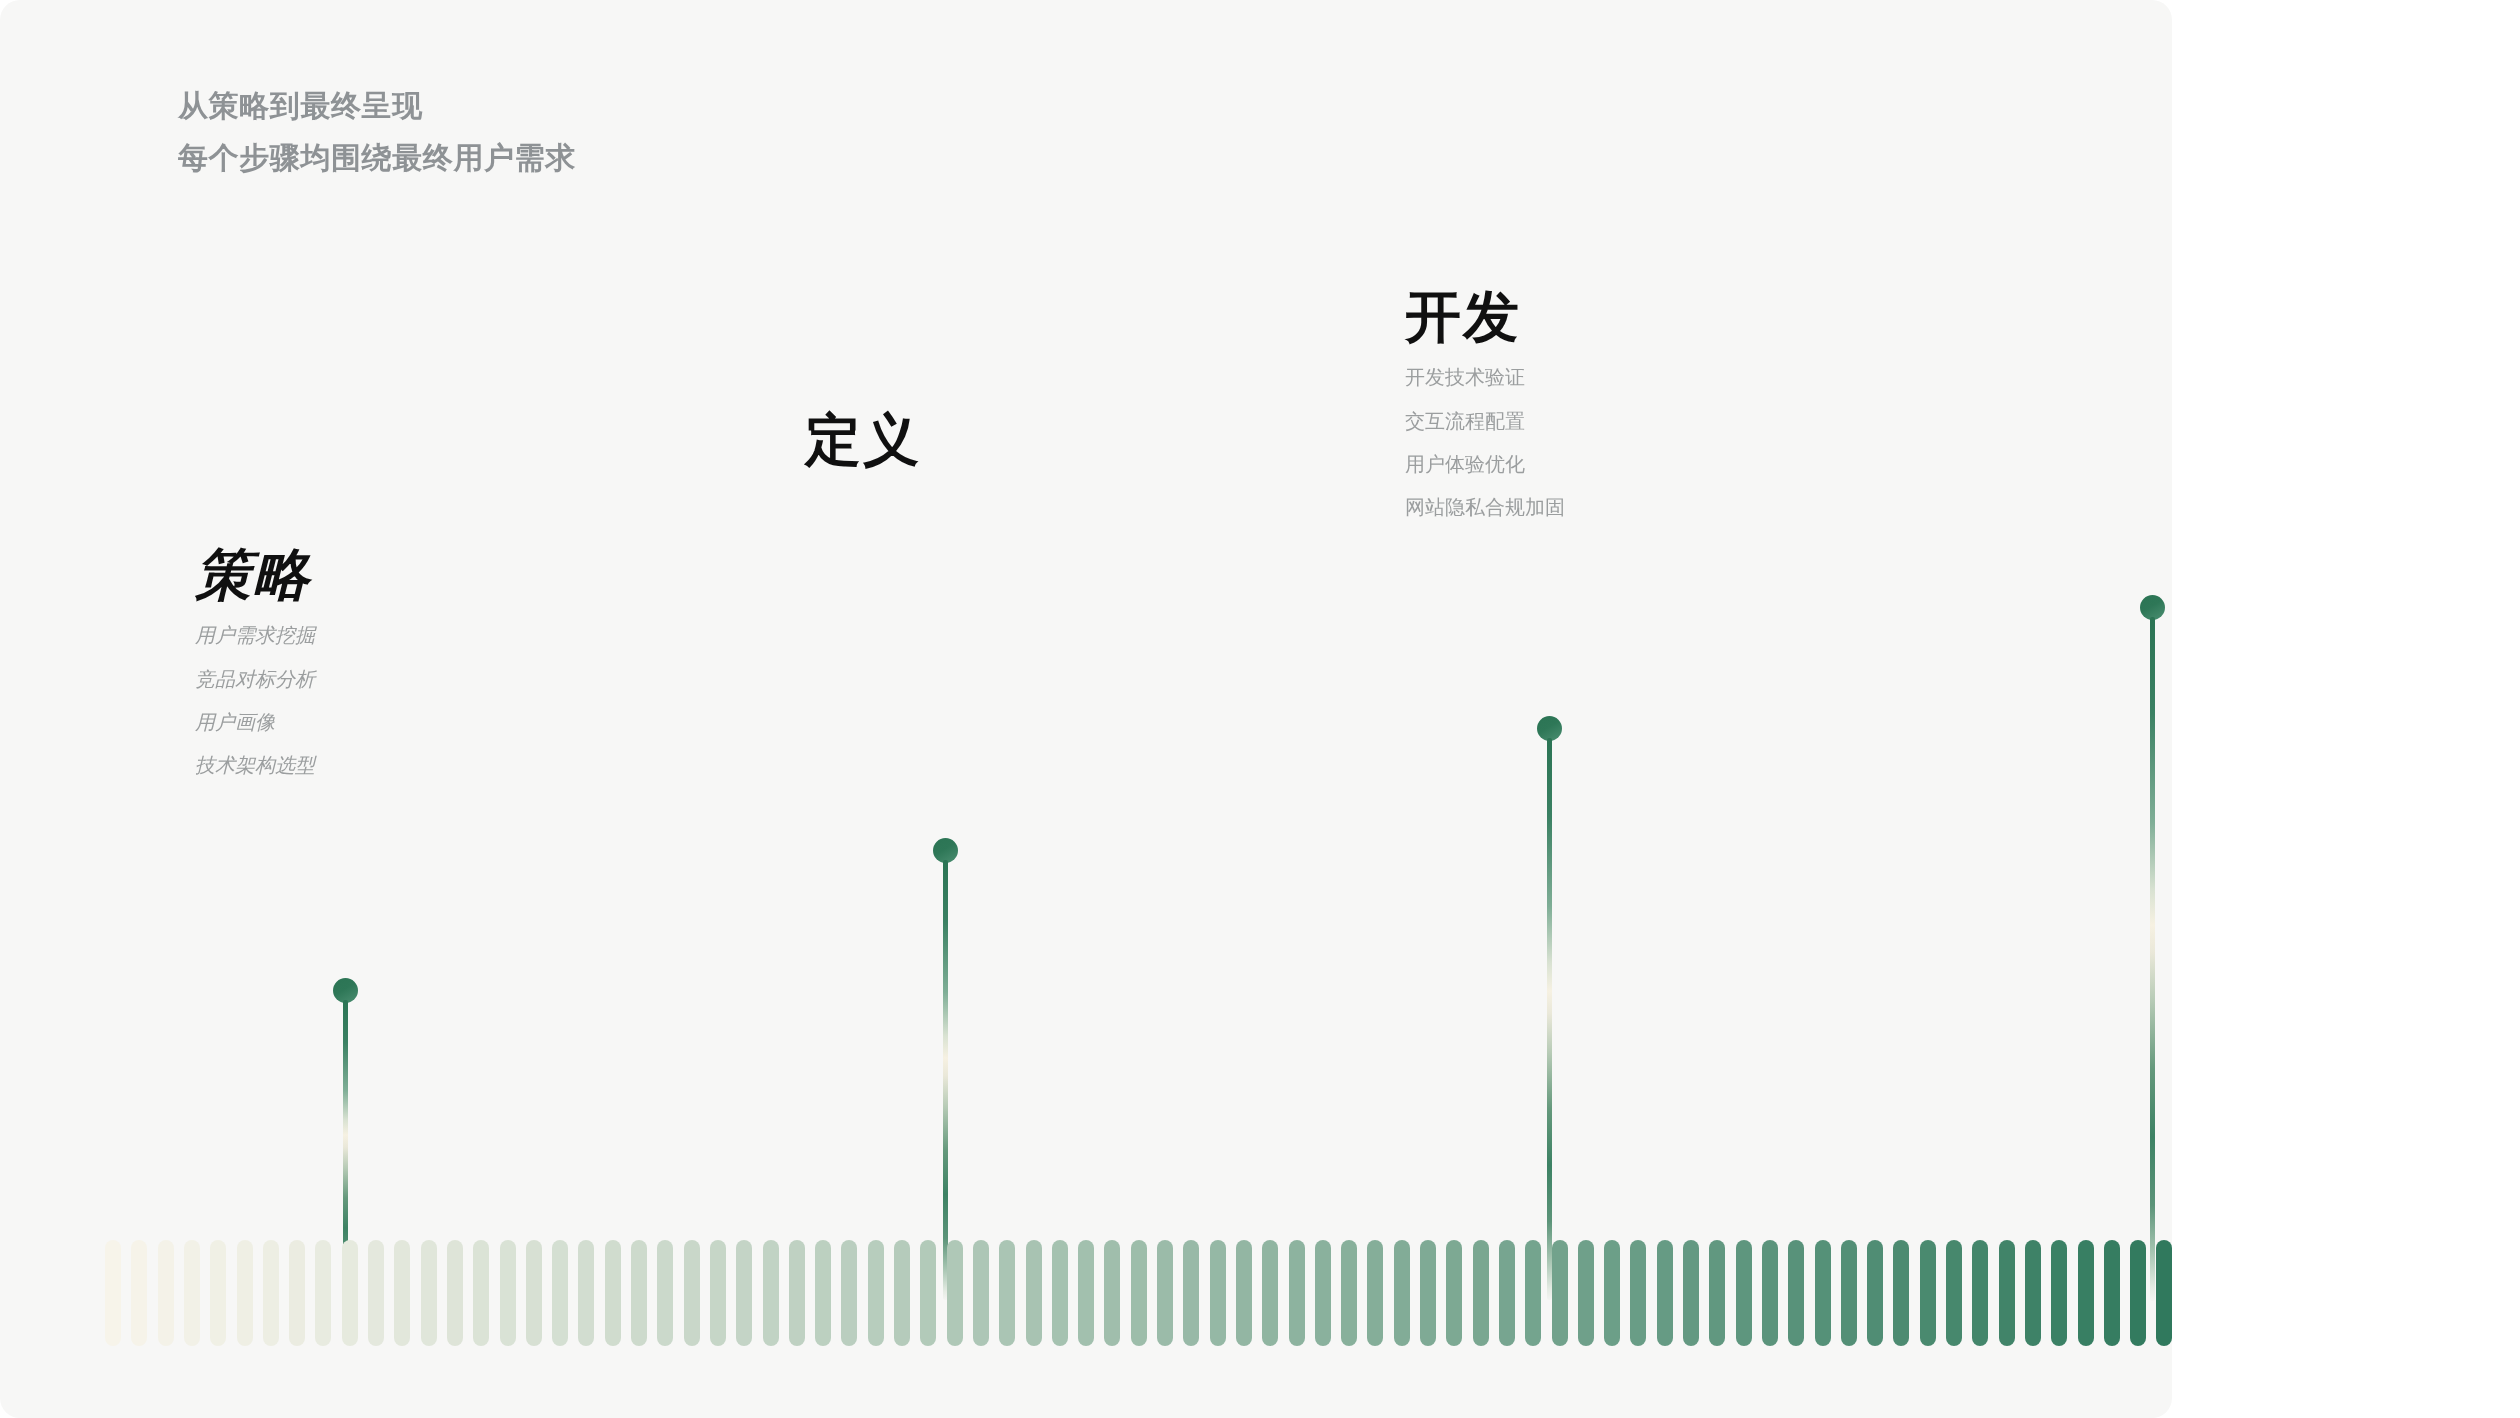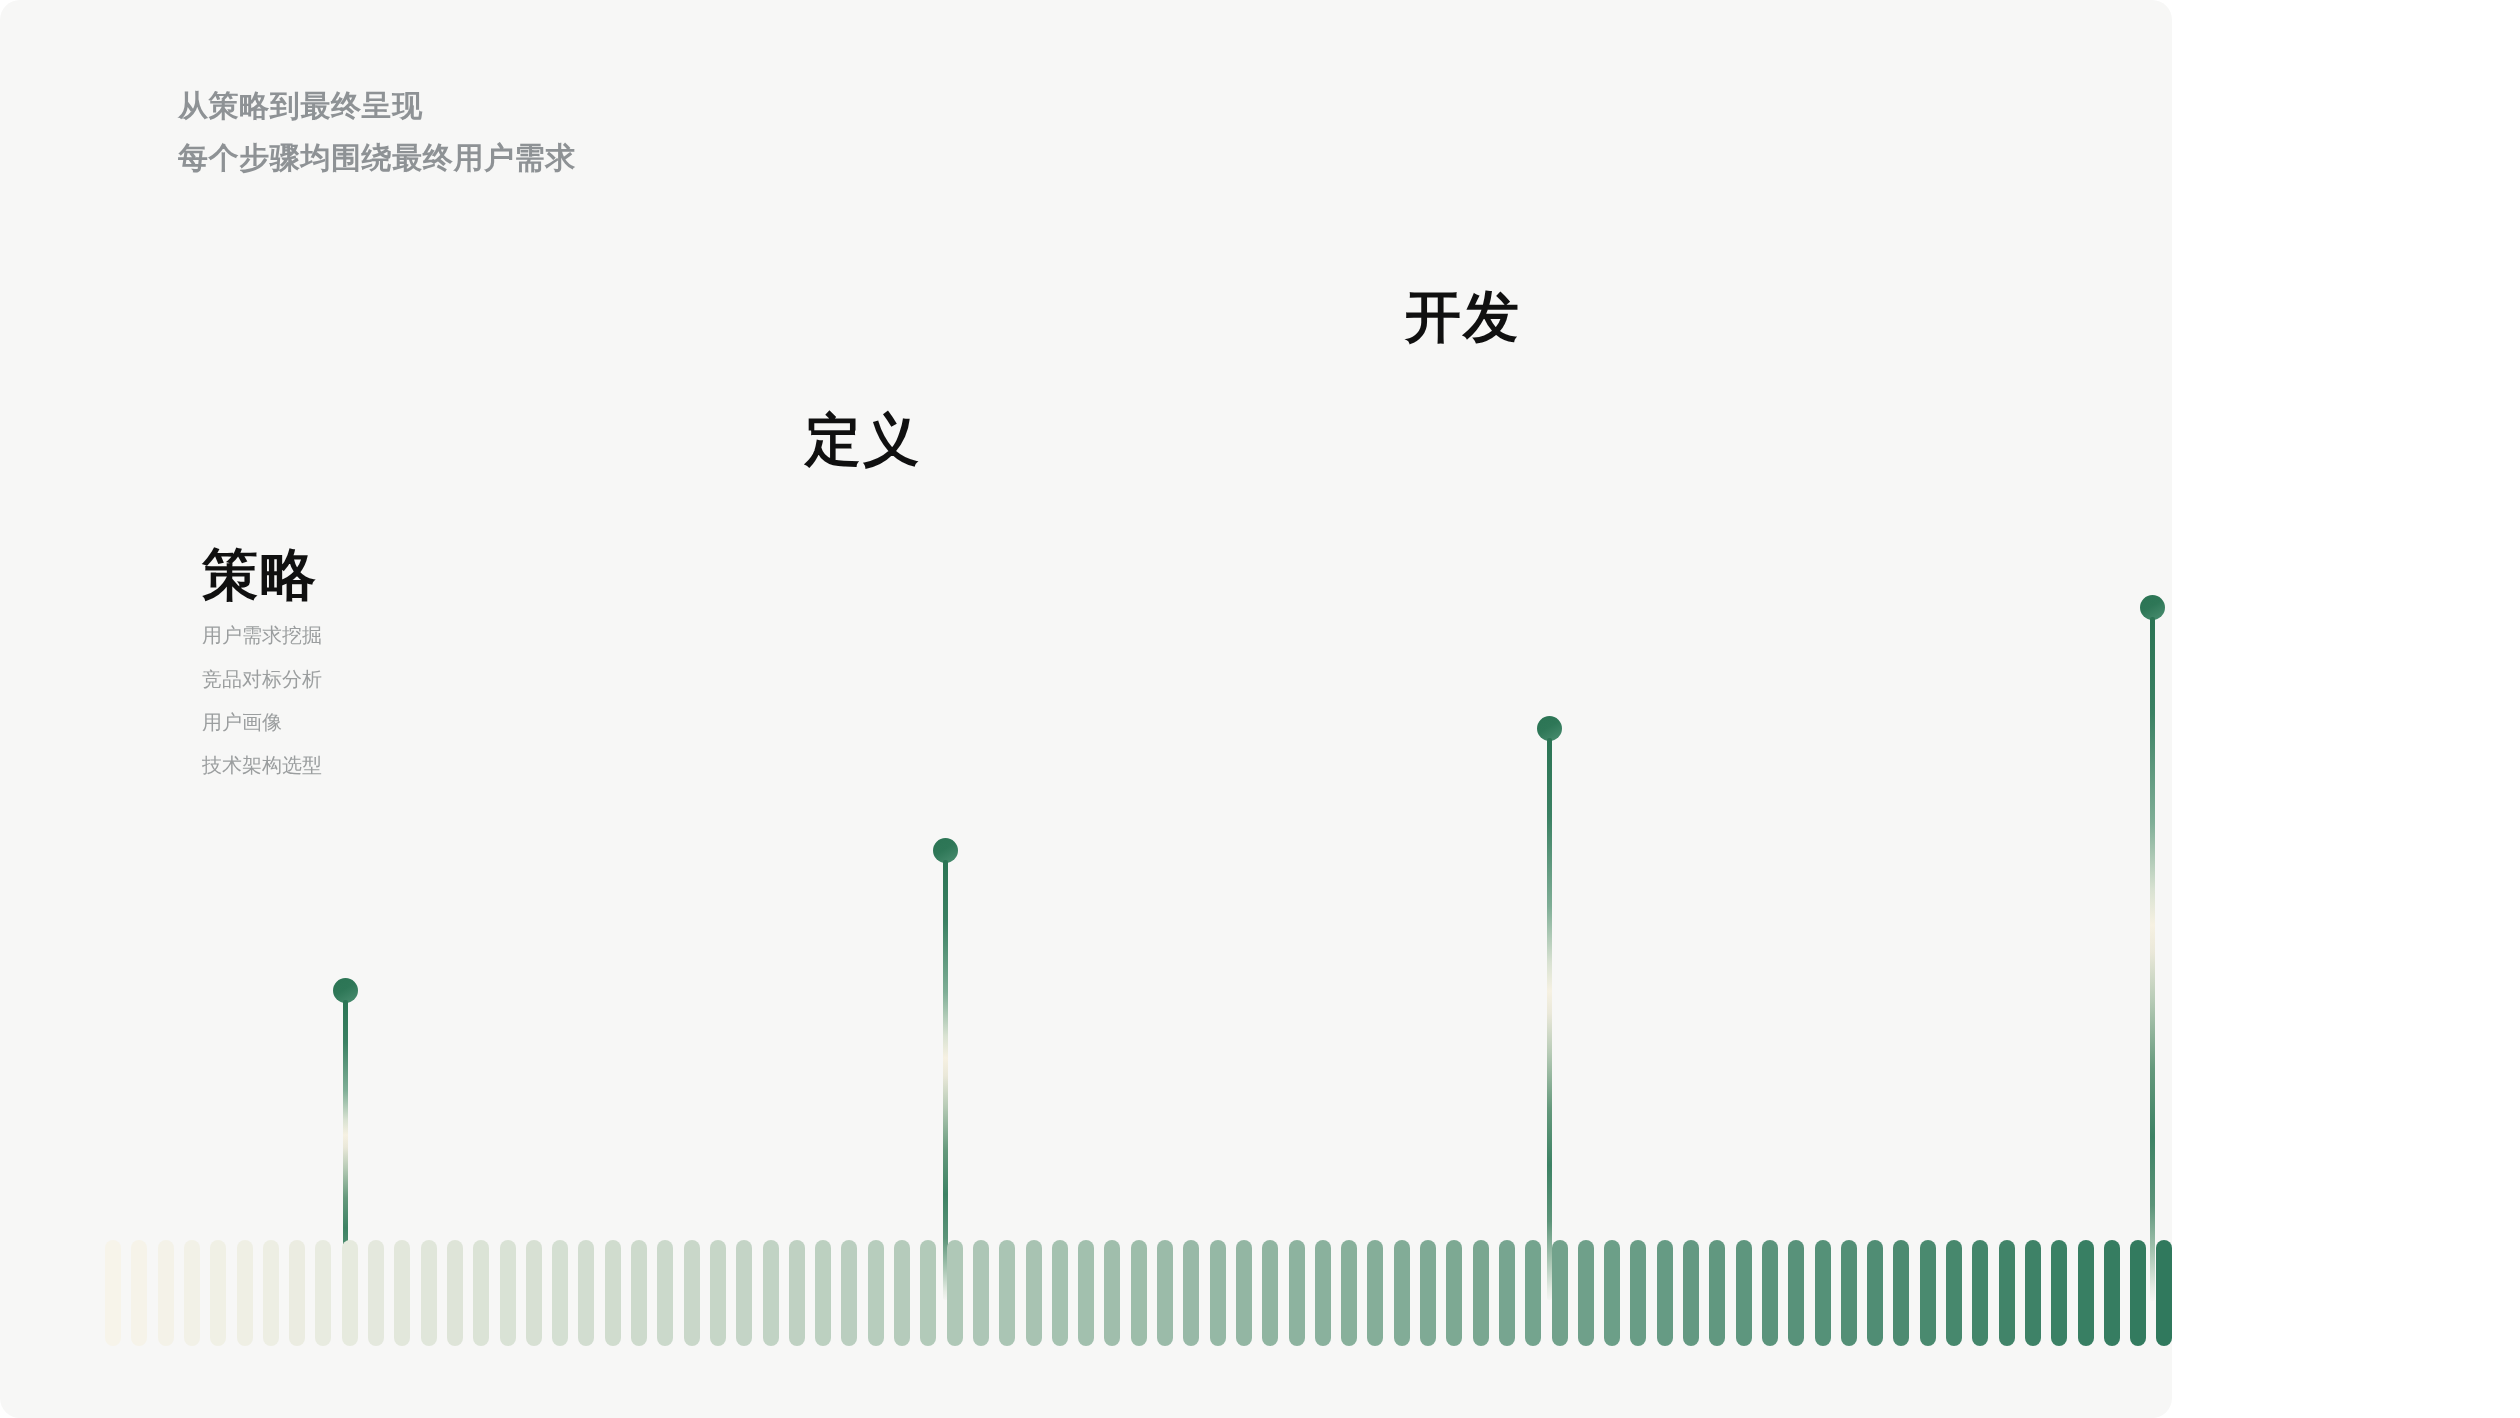--- a/index.html
+++ b/index.html
@@ -60,21 +60,21 @@
     padding: 0;
   }
   .stage-item {
     color: #9b9e9f;
     font-size: 20px;
     line-height: 1.66;
     white-space: nowrap;
     padding: 0 0 10px 0;
   }
 
-  #stage-0 { left: 202px; top: 545px; }
+  #stage-0 { left: 195px; top: 545px; font-style: italic; }
   #stage-1 { left: 805px; top: 410px; }
   #stage-2 { left: 1405px; top: 287px; font-family: Liberation Serif, serif; }
   #stage-3 { left: 1978px; top: 170px; }
 
   
   .marker {
     position: absolute;
     width: 40px;
   }
   .marker .dot {
@@ -157,20 +157,26 @@
       <li class="stage-item">技术架构选型</li>
     </ul>
   </div>
 
   <div class="stage" id="stage-1">
     <div class="stage-title">定义</div>
   </div>
 
   <div class="stage" id="stage-2">
     <div class="stage-title">开发</div>
+    <ul class="stage-items">
+      <li class="stage-item">开发技术验证</li>
+      <li class="stage-item">交互流程配置</li>
+      <li class="stage-item">用户体验优化</li>
+      <li class="stage-item">网站隐私合规加固</li>
+    </ul>
   </div>
 
 
   <div class="marker" id="marker-0">
     <div class="dot"></div>
     <div class="stem"></div>
   </div>
   <div class="marker" id="marker-1">
     <div class="dot"></div>
     <div class="stem"></div>

